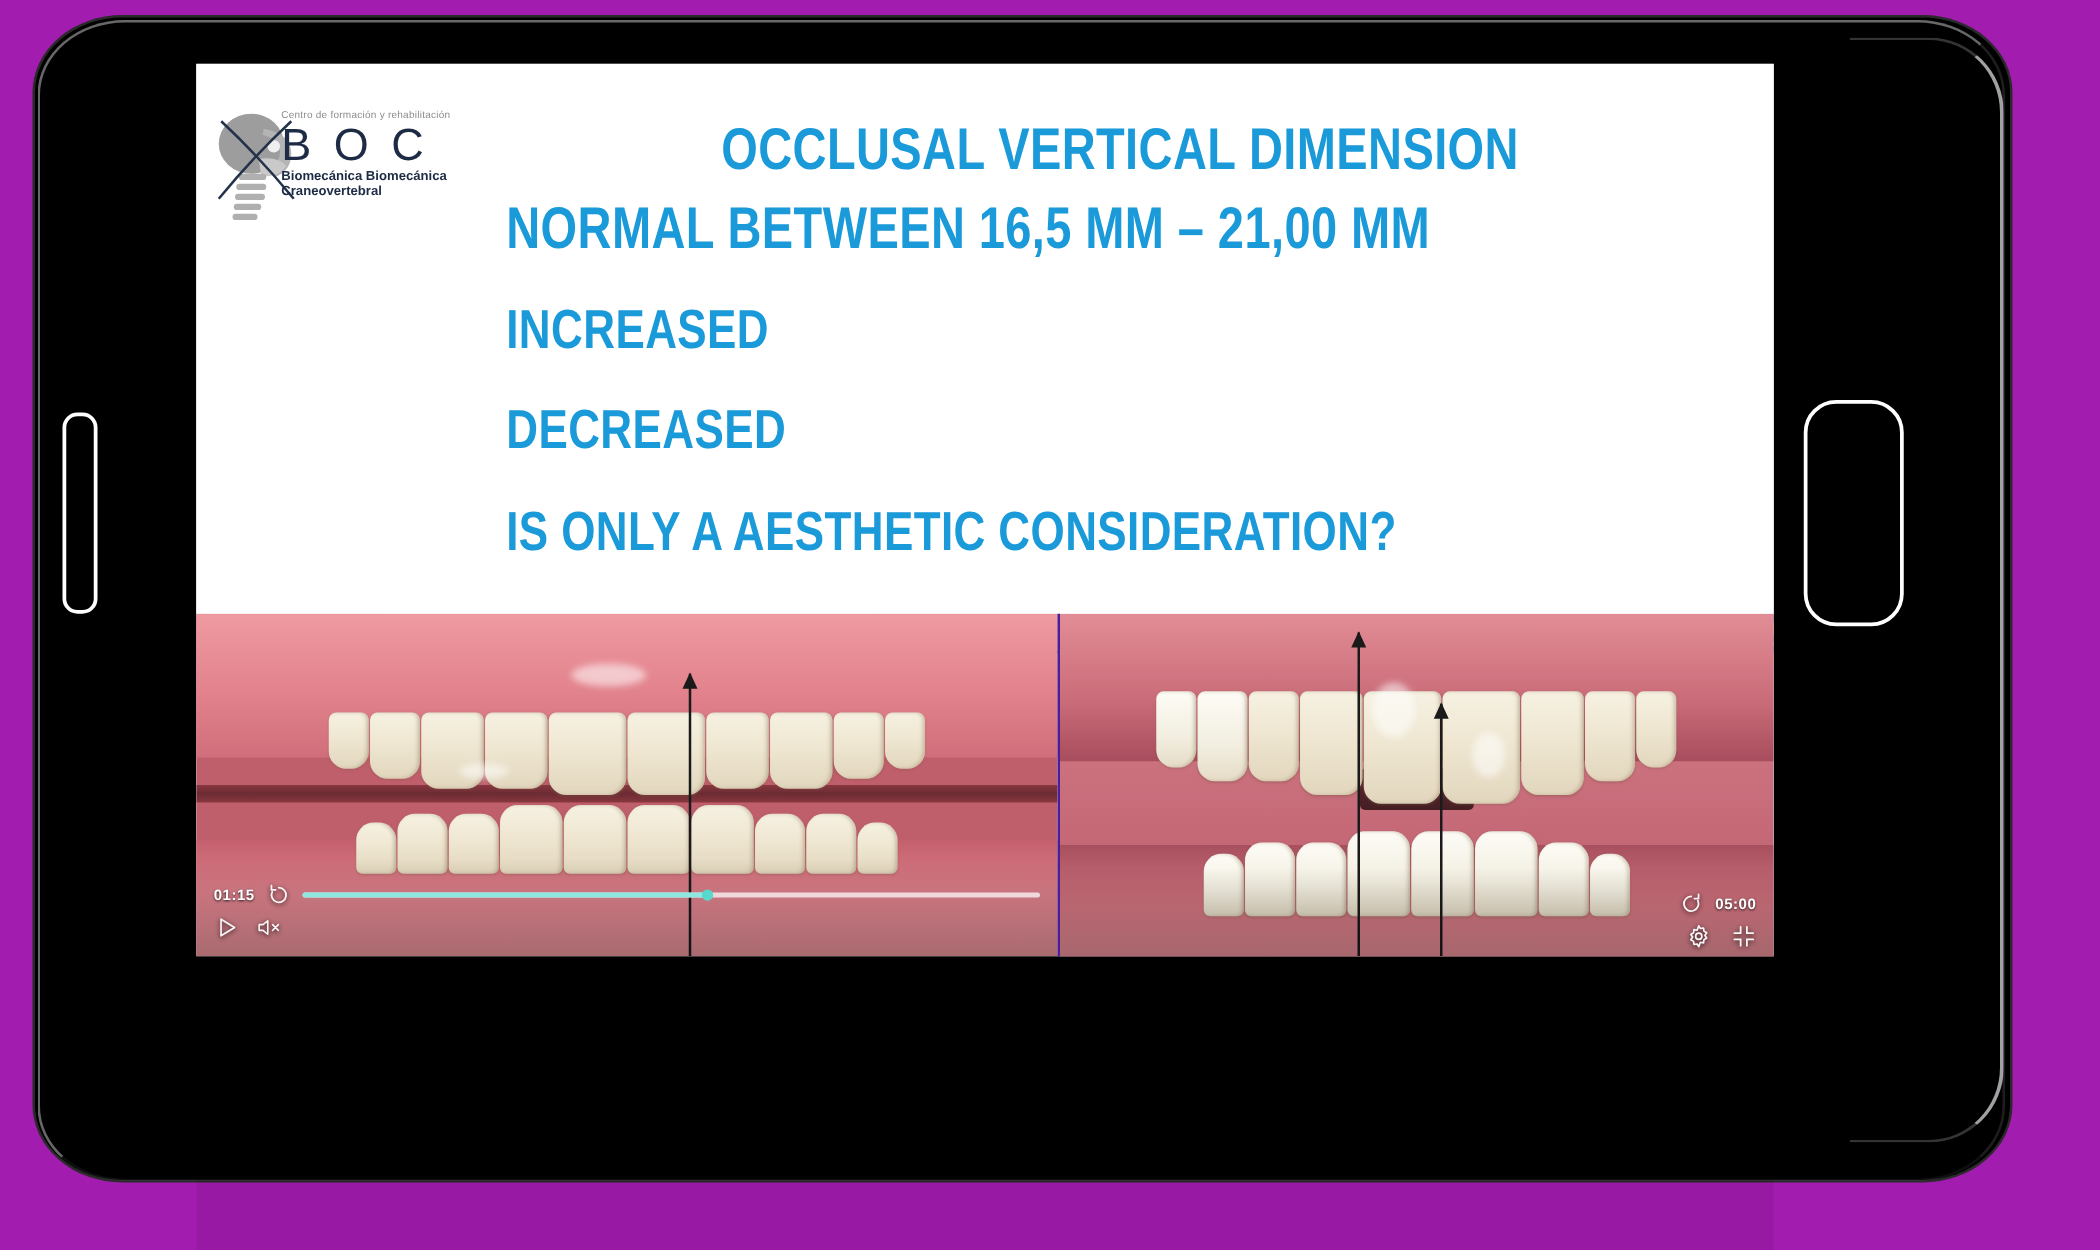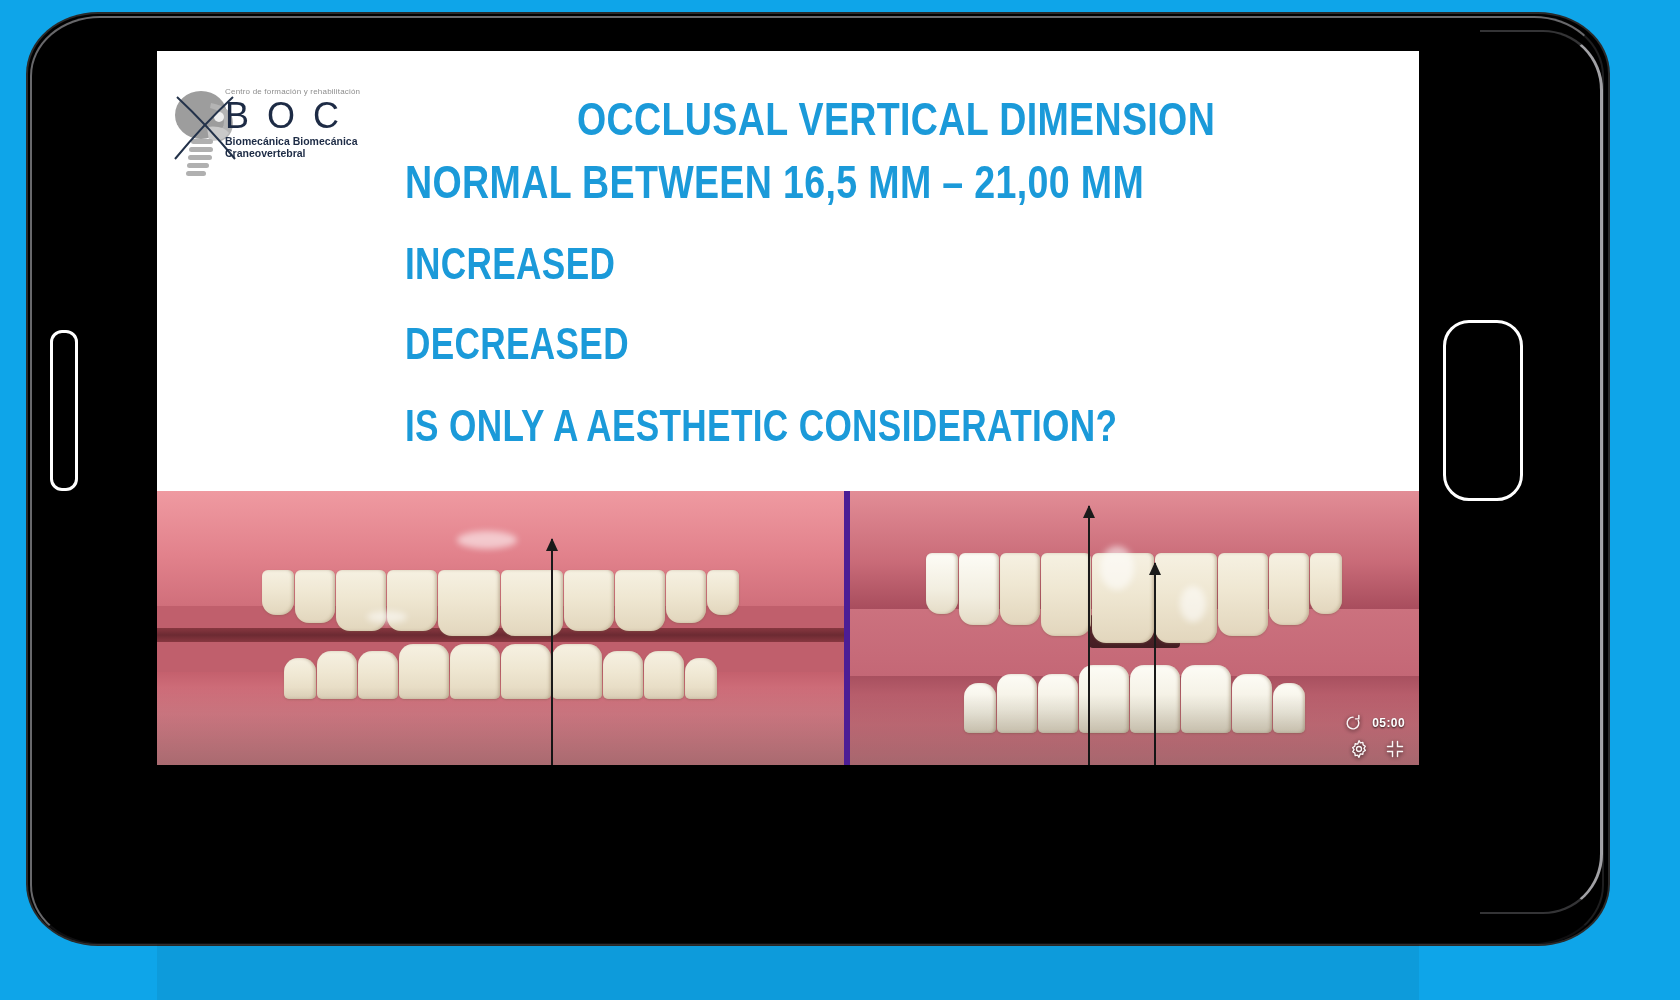--- a/index.html
+++ b/index.html
@@ -1,20 +1,20 @@
 <!DOCTYPE html>
 <html><head>
 <meta charset="utf-8">
 <style>
   html,body{margin:0;padding:0;background:#000;}
   body{width:1680px;height:1000px;overflow:hidden;
        font-family:"Liberation Sans","DejaVu Sans",sans-serif;}
 
   
-  #stage{position:relative;width:1680px;height:1000px;background:#0ea5e9;}
+  #stage{position:relative;width:1680px;height:1000px;background:#a21caf;}
 
   .phone-body{
     position:absolute;left:28px;top:14px;width:1580px;height:930px;
     background:#000;border-radius:70px/60px;
     box-shadow:0 0 0 2px #2a2a2a;
   }
   .phone-hilite{
     position:absolute;left:30px;top:16px;width:1570px;height:925px;
     border-radius:70px/60px;border:2px solid rgba(190,190,195,.55);
     border-right-color:rgba(120,120,125,.25);
@@ -61,21 +61,21 @@
   .h-normal{left:248px; top:103px; font-size:47px;}
   .h-inc   {left:248px; top:188px; font-size:44px;}
   .h-dec   {left:248px; top:268px; font-size:44px;}
   .h-aes   {left:248px; top:350px; font-size:44px;}
   .h-where {left:248px; top:432px; font-size:44px;}
 
   
   .videos{position:absolute;left:0;top:440px;width:1262px;height:274px;display:flex;}
   .vid{position:relative;overflow:hidden;}
   .vid-left{width:690px;height:274px;}
-  .vid-right{width:572px;height:281px;border-left:6px solid #4c1d95;}
+  .vid-right{width:572px;height:281px;border-left:2px solid #4c1d95;}
 
   
   .mouth{position:absolute;inset:0;
     background:
       radial-gradient(ellipse 60% 40% at 50% 4%,  #e98e95 0%, #d4717c 60%, #c05f6c 100%),
       linear-gradient(#e08b92, #c96a76);
   }
   .gum-top{position:absolute;left:0;top:0;width:100%;height:42%;
     background:linear-gradient(#ef9aa1 0%, #e2828c 55%, #d06f7b 100%);}
   .gum-bot{position:absolute;left:0;bottom:0;width:100%;height:34%;
@@ -221,20 +221,48 @@
             <div class="tooth sm"></div>
               <div class="tooth tiny"></div>
           </div>
           <div class="shine" style="left:300px;top:40px;width:60px;height:18px;"></div>
           <div class="shine" style="left:210px;top:120px;width:40px;height:12px;"></div>
           <div class="arrow" style="left:394px;top:48px;height:226px;"></div>
         </div>
 
         <div class="ctl-overlay"></div>
 
+        <div class="controls">
+          <div class="bar-row">
+            <span class="time">01:15</span>
+            <span class="ic">
+              <svg viewBox="0 0 24 24" fill="none" stroke="currentColor" stroke-width="1.7" stroke-linecap="round">
+                  <path d="M12 5a7 7 0 1 1-6.3 4"></path>
+                  <path d="M5 3v4h4"></path>
+                </svg>
+            </span>
+            <span class="track">
+              <span class="fill" style="width:55%"></span>
+              <span class="knob" style="left:55%"></span>
+            </span>
+          </div>
+          <div class="btn-row">
+            <span class="ic">
+              <svg viewBox="0 0 24 24" fill="none" stroke="currentColor" stroke-width="1.6" stroke-linejoin="round">
+                  <path d="M7 4l13 8-13 8z"></path>
+                </svg>
+            </span>
+            <span class="ic">
+              <svg viewBox="0 0 26 24" fill="none" stroke="currentColor" stroke-width="1.6" stroke-linecap="round" stroke-linejoin="round">
+                <path d="M3 9h4l5-4v14l-5-4H3z"></path>
+                  <path d="M17 9l6 6M23 9l-6 6"></path>
+                </svg>
+            </span>
+          </div>
+        </div>
       </div>
 
       <div class="vid vid-right">
         <div class="mouth" style="background:linear-gradient(#d9838d,#b9596a);">
           <div class="gum-top" style="background:linear-gradient(#e28d96 0%,#c96b78 60%,#a84d5d 100%);"></div>
           <div class="gum-bot" style="background:linear-gradient(#a8505f 0%,#cf727e 50%,#e28d96 100%);"></div>
           <div class="dark-gap" style="top:44%;height:12%;left:42%;width:16%;
                background:linear-gradient(#4a1a20,#2d1014);border-radius:4px;"></div>
           <div class="teeth-row tr-upper" style="top:22%;height:32%;">
             <div class="tooth tiny white"></div>

